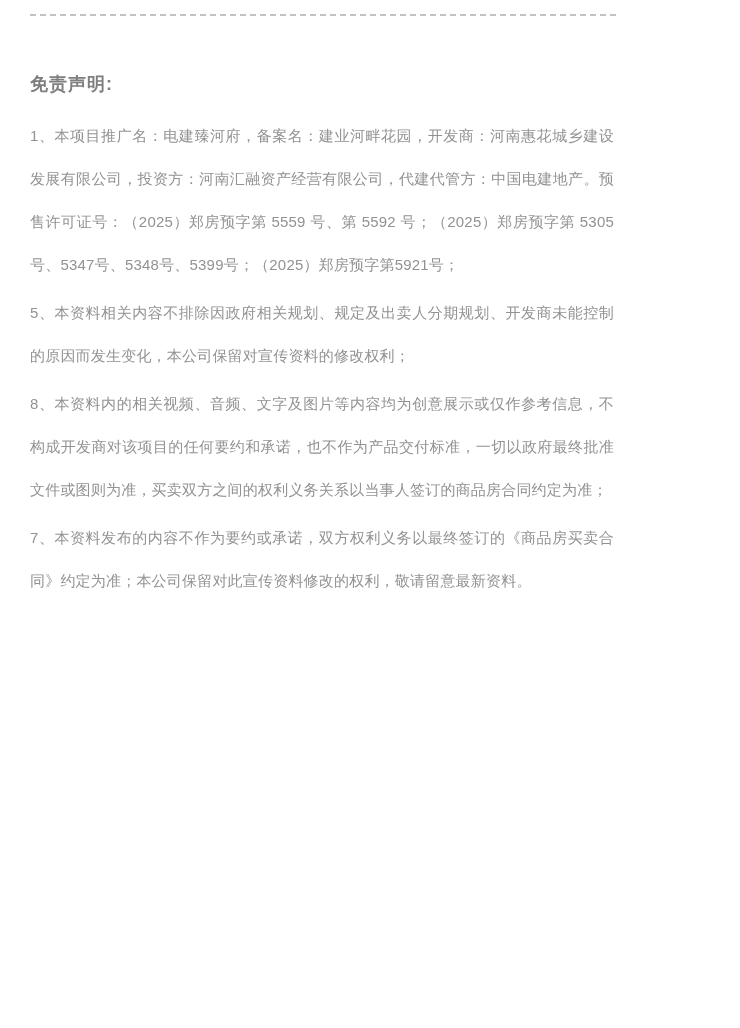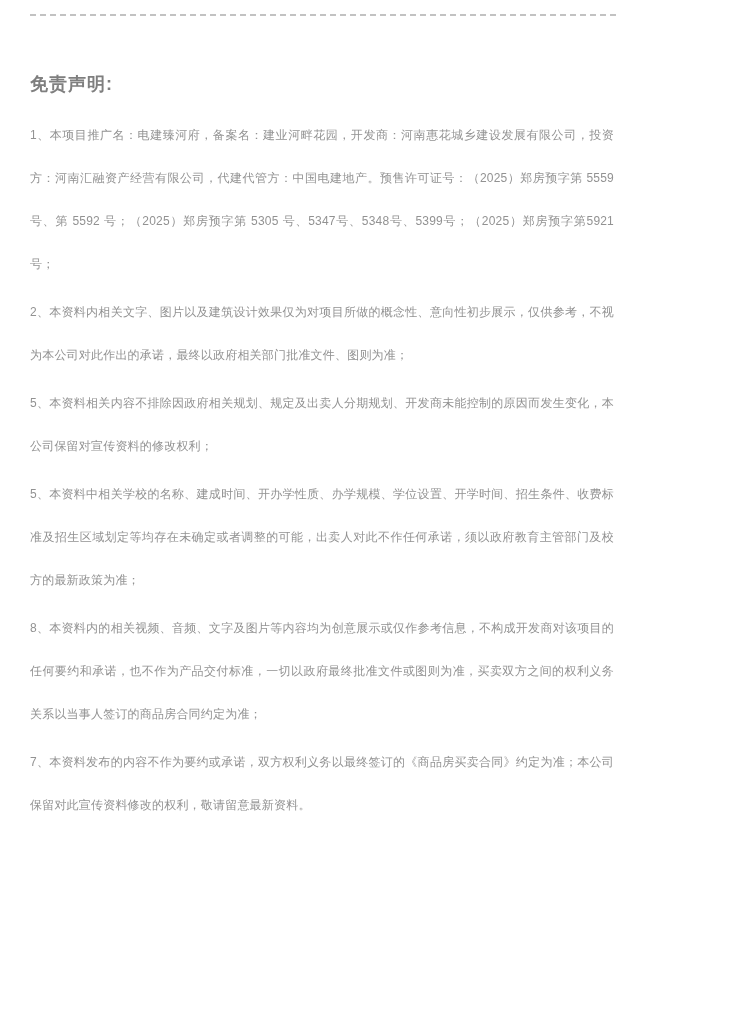--- a/index.html
+++ b/index.html
@@ -29,38 +29,36 @@
     line-height: 1.2;
     font-weight: bold;
     color: #7f7f7f;
     letter-spacing: 1px;
   }
   .paragraphs {
     margin: 18px 30px 0 30px;
   }
   .paragraphs p {
     margin: 0 0 5px 0;
-    font-size: 12px;
+    font-size: 15px;
     line-height: 43px;
     color: #929292;
     text-align: justify;
     letter-spacing: 0.2px;
   }
 </style>
 </head>
 <body>
 
 <div class="page">
 
   <div class="divider"></div>
 
   <h2 class="heading">免责声明:</h2>
 
   <div class="paragraphs">
     <p>1、本项目推广名：电建臻河府，备案名：建业河畔花园，开发商：河南惠花城乡建设发展有限公司，投资方：河南汇融资产经营有限公司，代建代管方：中国电建地产。预售许可证号：（2025）郑房预字第 5559 号、第 5592 号；（2025）郑房预字第 5305 号、5347号、5348号、5399号；（2025）郑房预字第5921号；</p>
-    <p>2、本资料内相关文字、图片以及建筑设计效果仅为对项目所做的概念性、意向性初步展示，仅供参考，不视为本公司对此作出的承诺，最终以政府相关部门批准文件、图则为准；</p>
     <p>5、本资料相关内容不排除因政府相关规划、规定及出卖人分期规划、开发商未能控制的原因而发生变化，本公司保留对宣传资料的修改权利；</p>
-    <p>5、本资料中相关学校的名称、建成时间、开办学性质、办学规模、学位设置、开学时间、招生条件、收费标准及招生区域划定等均存在未确定或者调整的可能，出卖人对此不作任何承诺，须以政府教育主管部门及校方的最新政策为准；</p>
     <p>8、本资料内的相关视频、音频、文字及图片等内容均为创意展示或仅作参考信息，不构成开发商对该项目的任何要约和承诺，也不作为产品交付标准，一切以政府最终批准文件或图则为准，买卖双方之间的权利义务关系以当事人签订的商品房合同约定为准；</p>
     <p>7、本资料发布的内容不作为要约或承诺，双方权利义务以最终签订的《商品房买卖合同》约定为准；本公司保留对此宣传资料修改的权利，敬请留意最新资料。</p>
   </div>
 
 </div>
 
 </body></html>

